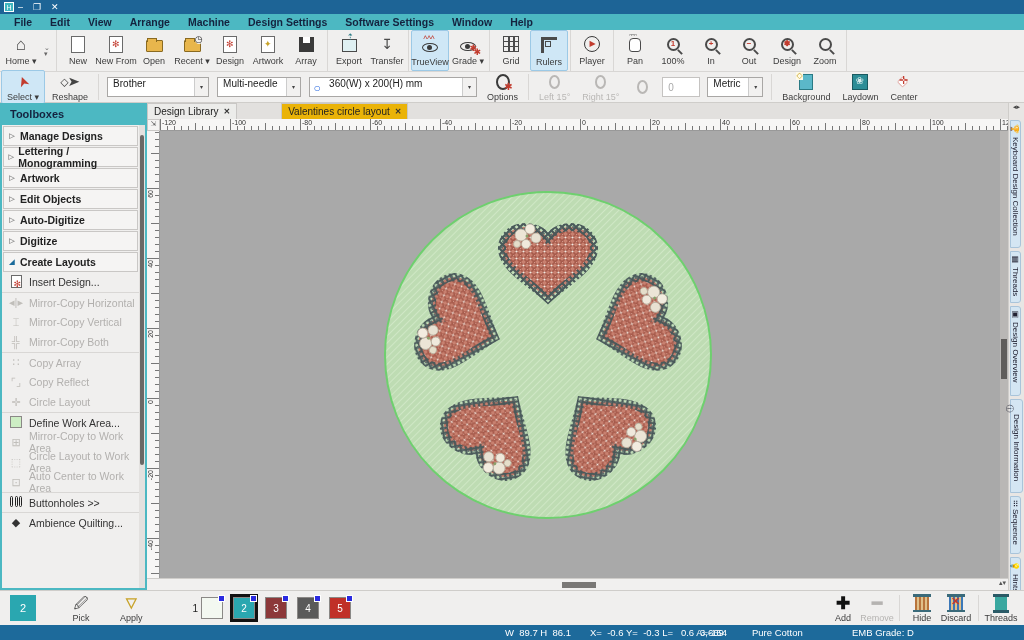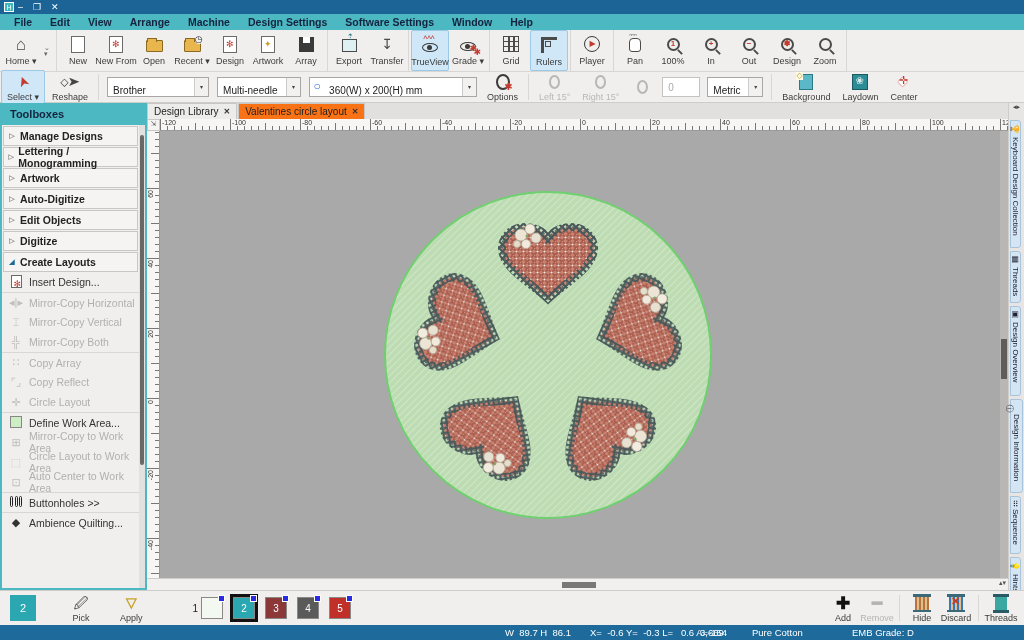--- a/index.html
+++ b/index.html
@@ -33,21 +33,21 @@
   
   #toolbar2 { position:absolute; left:0; top:72px; width:1024px; height:31px;
     background:#f0efee; border-bottom:1px solid #cfcdca; display:flex; align-items:center; }
   .tb2-btn { display:flex; flex-direction:column; align-items:center; padding:1px 5px;
     margin:0 1px; border-radius:2px; }
   .tb2-btn.active { background:#cfe7f6; border:1px solid #9cc9e6; }
   .tb2-btn .lbl { font-size:9px; color:#3c3c3c; white-space:nowrap; }
   .tb2-btn.disabled .lbl { color:#b9b7b5; }
   .tb2-sep { width:1px; height:26px; background:#d9d7d5; margin:0 4px; }
   .tb2-select { height:20px; border:1px solid #a9a7a5; background:#fff; display:flex;
-    align-items:flex-end; margin:0 4px; font-size:10px; color:#222; }
+    align-items:flex-start; margin:0 4px; font-size:10px; color:#222; }
   .tb2-select .txt { flex:1; padding:0 5px; white-space:nowrap; overflow:hidden; }
   .tb2-select .arr { width:14px; height:100%; background:#f2f1f0; border-left:1px solid #ccc;
     font-size:6px; text-align:center; line-height:18px; color:#444; }
   .tb2-spin { width:38px; height:20px; border:1px solid #c5c3c1; background:#fff;
     font-size:10px; color:#aaa; display:flex; align-items:center; padding-left:5px; margin:0 3px; }
 
   
   .ic { width:22px; height:20px; position:relative; display:flex; align-items:center;
     justify-content:center; font-size:15px; color:#4a4a4a; line-height:1; }
   .ic-page { width:14px; height:17px; background:#fff; border:1px solid #6a6a6a;
@@ -157,21 +157,21 @@
   #toolbox-scroll { position:absolute; right:0px; top:22px; width:6px; bottom:0;
     background:#e3e1df; }
   #toolbox-scroll .thumb { position:absolute; left:1px; top:10px; width:4px; height:330px;
     background:#6a6866; border-radius:2px; }
 
   
   #tabbar { position:absolute; left:147px; top:0; width:861px; height:16px; background:#e2e0de;
     display:flex; align-items:flex-end; }
   .doc-tab { height:16px; display:flex; align-items:center; padding:0 6px; font-size:10px;
     color:#222; background:#ececea; border:1px solid #c9c7c5; border-bottom:none; margin-right:1px; }
-  .doc-tab.active { background:#f97316; }
+  .doc-tab.active { background:#eab308;margin-left:43px; }
   .doc-tab .x { margin-left:5px; font-size:8px; font-weight:bold; color:#333; }
   #tab-arrows { position:absolute; right:2px; top:2px; font-size:8px; color:#444; }
 
   
   #corner-box { position:absolute; left:147px; top:16px; width:13px; height:12px;
     background:#f5f4f3; border:1px solid #c9c7c5; font-size:7px; color:#666; text-align:center; }
   #hruler { position:absolute; left:160px; top:16px; width:848px; height:12px;
     background:#f7f6f5; border-bottom:1px solid #999; overflow:hidden; }
   #vruler { position:absolute; left:147px; top:28px; width:13px; height:447px;
     background:#f7f6f5; border-right:1px solid #999; overflow:hidden; }
@@ -505,25 +505,25 @@
         <div class="tbx-section">
           <span class="tri">▷</span>
           <span>Lettering / Monogramming</span>
         </div>
         <div class="tbx-section">
           <span class="tri">▷</span>
           <span>Artwork</span>
         </div>
         <div class="tbx-section">
           <span class="tri">▷</span>
-          <span>Auto-Digitize</span>
+          <span>Edit Objects</span>
         </div>
         <div class="tbx-section">
           <span class="tri">▷</span>
-          <span>Edit Objects</span>
+          <span>Auto-Digitize</span>
         </div>
         <div class="tbx-section">
           <span class="tri">▷</span>
           <span>Digitize</span>
         </div>
         <div class="tbx-section expanded">
           <span class="tri">◢</span>
           <span>Create Layouts</span>
         </div>
         <div class="tbx-item">

